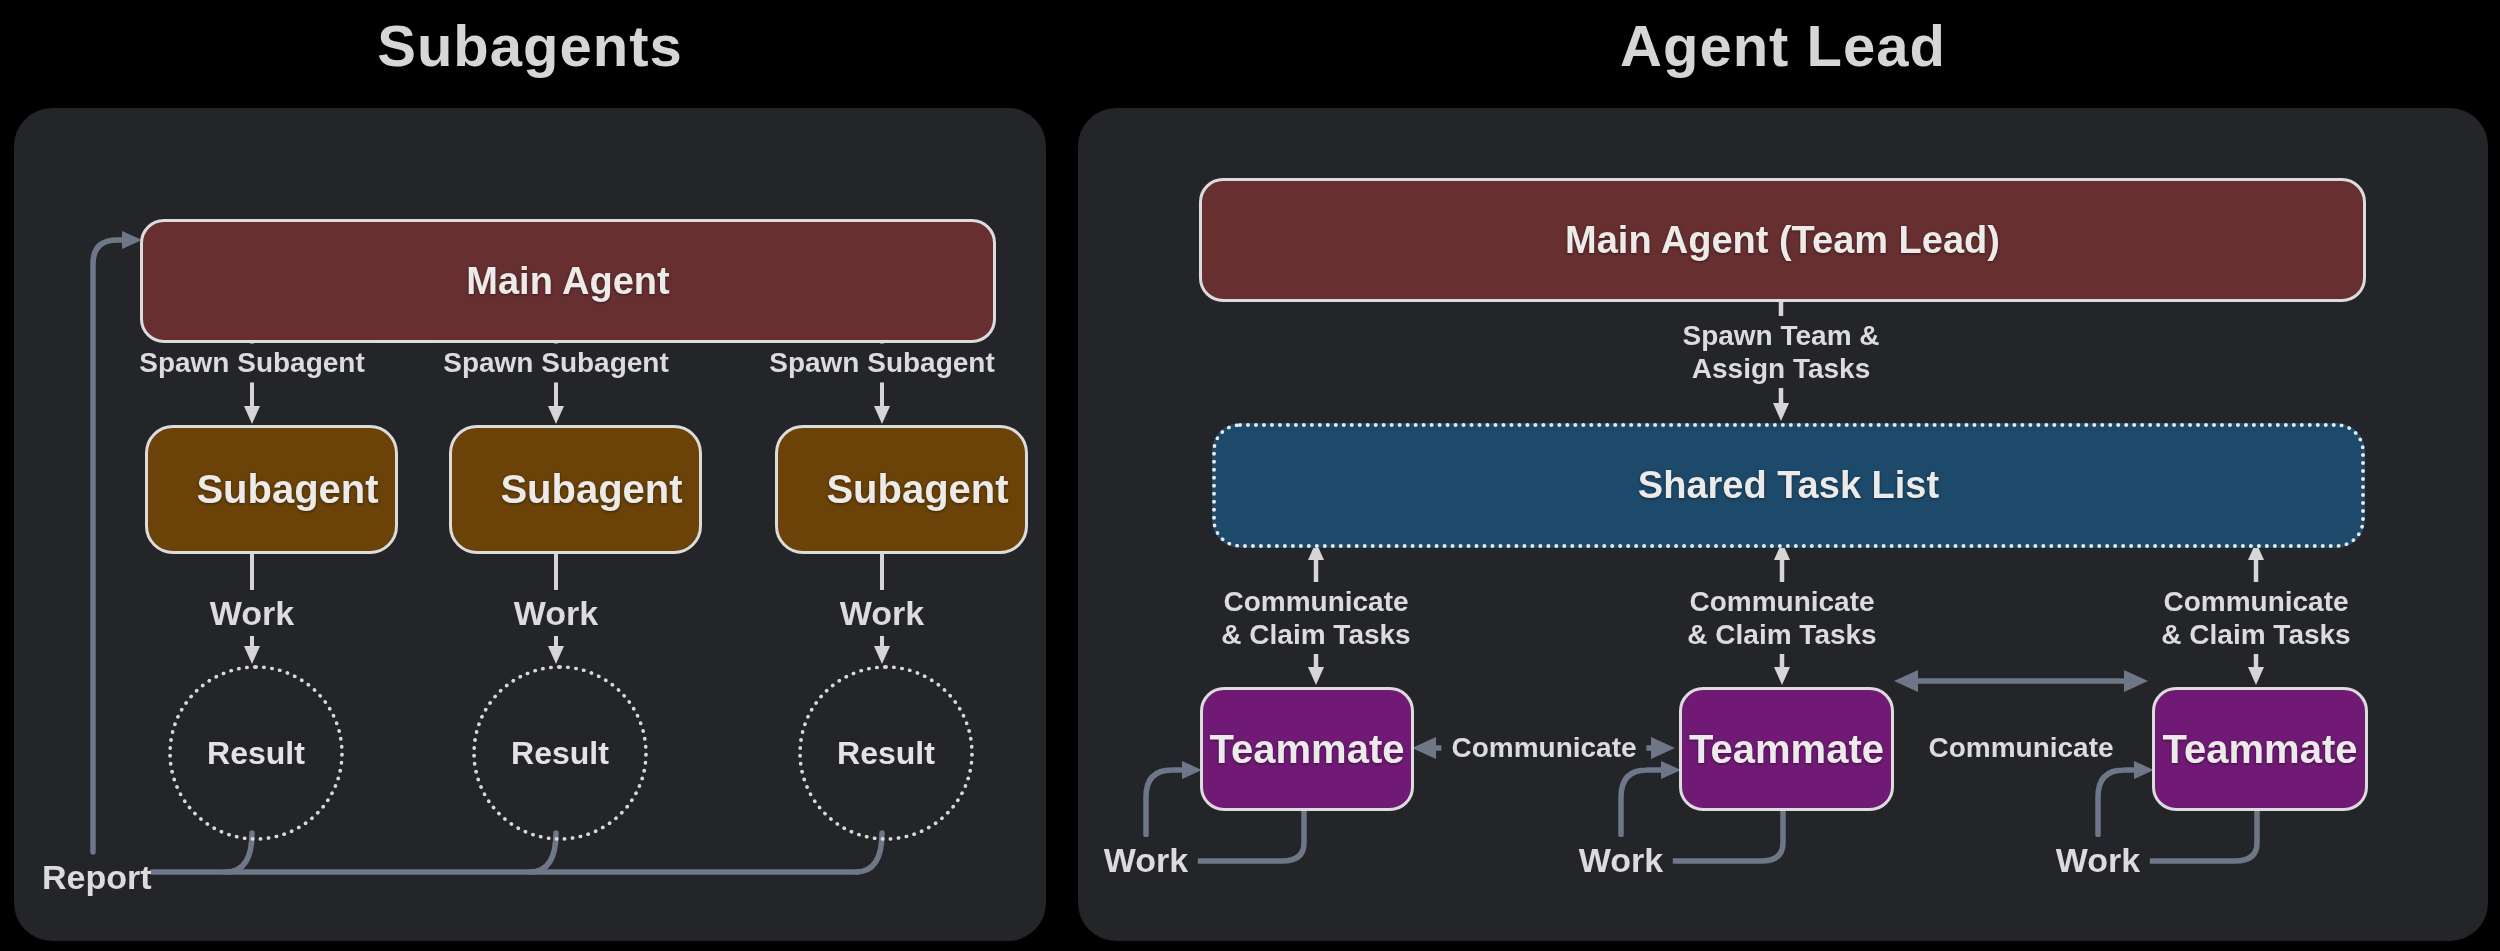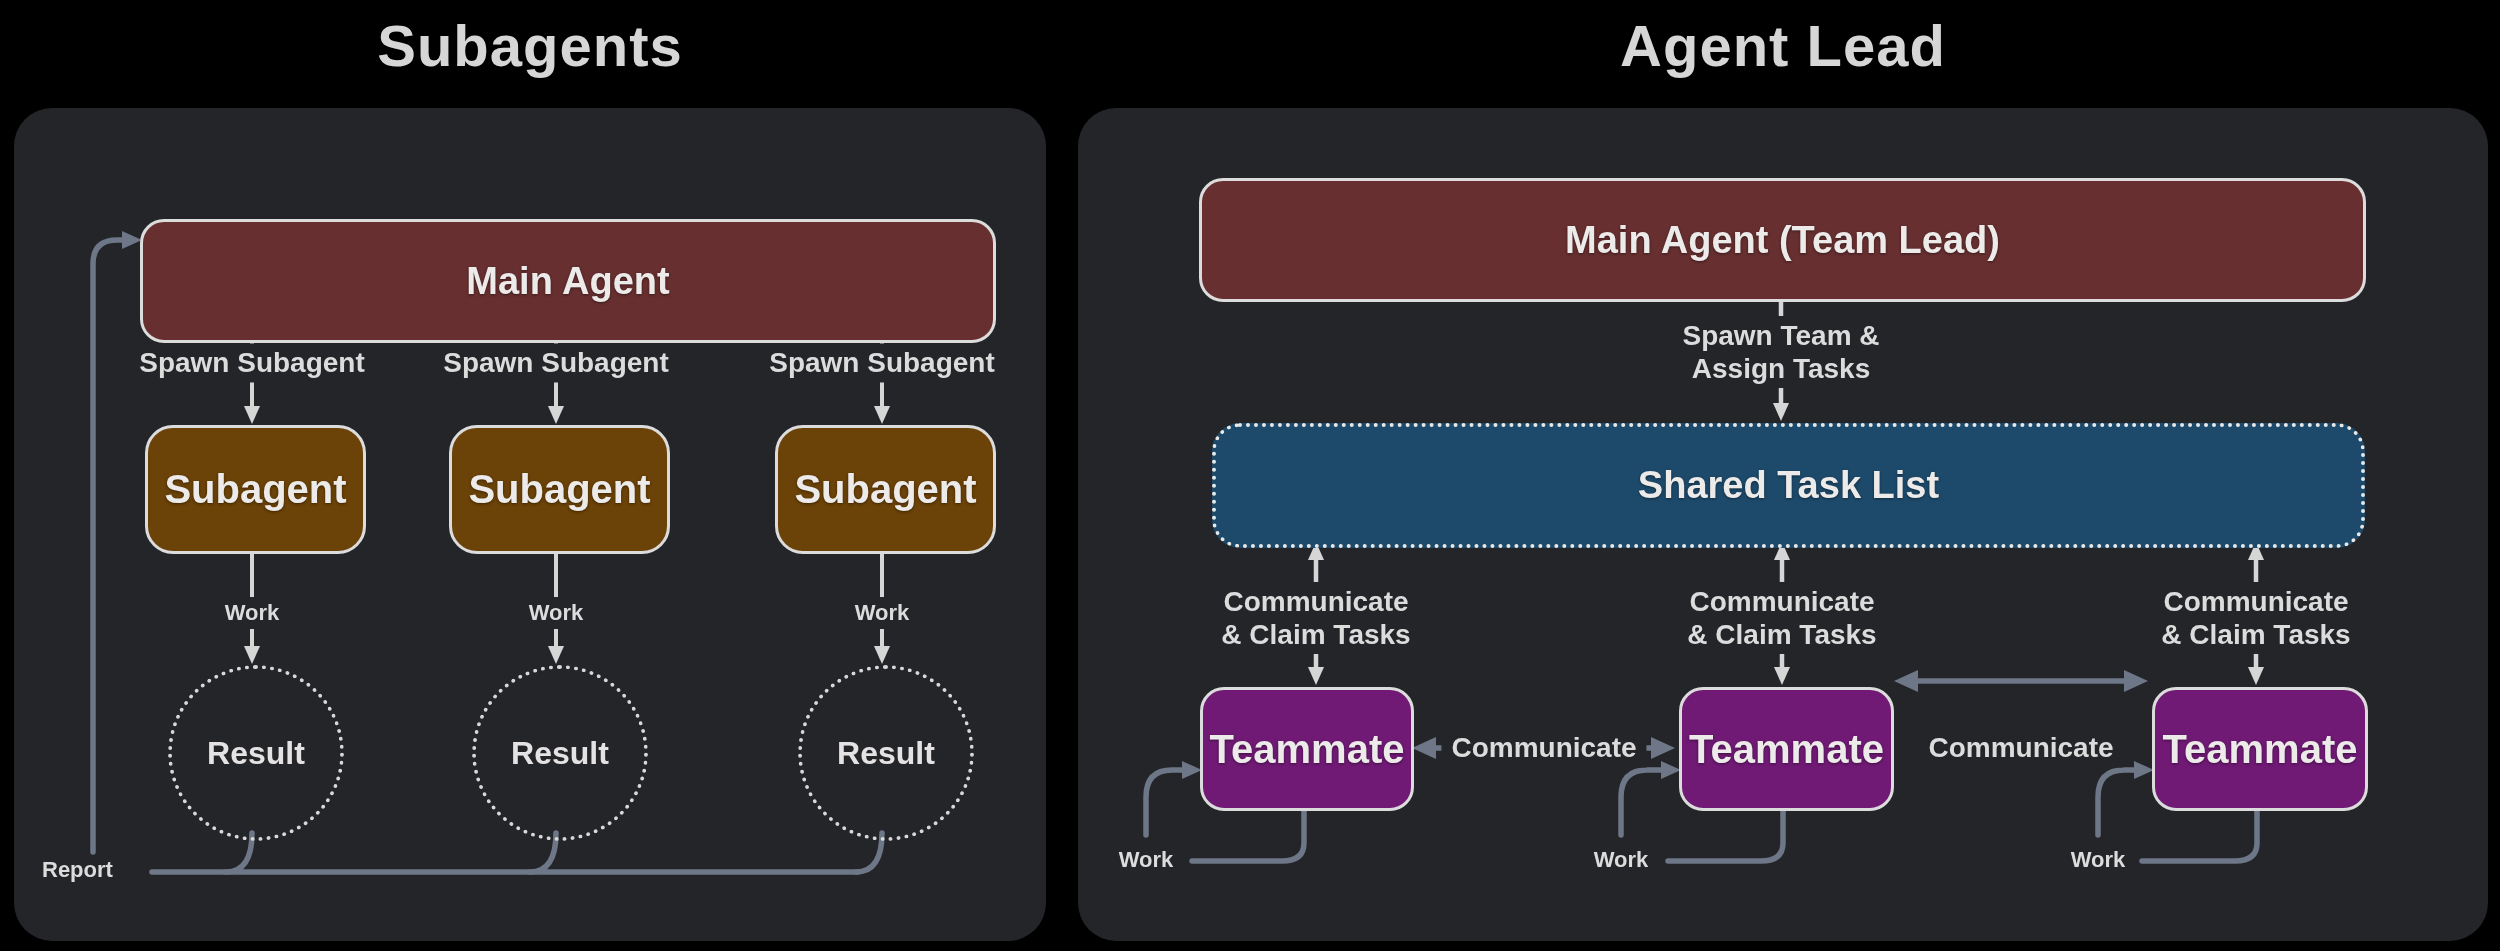--- a/index.html
+++ b/index.html
@@ -7,32 +7,32 @@
        font-family:"Liberation Sans",sans-serif;}
   .stage{position:absolute;inset:0;}
   .title{position:absolute;top:2px;height:86px;display:flex;align-items:center;justify-content:center;
          font-size:58px;font-weight:700;color:#d6d6d6;letter-spacing:1px;}
   .panel{position:absolute;top:108px;height:833px;background:#232529;border-radius:38px;}
   svg.lines{position:absolute;left:0;top:0;}
   .box{position:absolute;border:3px solid #dcdcdc;border-radius:24px;
        display:flex;align-items:center;justify-content:center;
        color:#edeaea;font-weight:600;text-shadow:0 1px 3px rgba(0,0,0,.45);}
   .box.maroon{background:#672f30;}
-  .box.brown{background:#6b4207;border-radius:28px;}
+  .box.brown{background:#6b4207;border-radius:28px;padding-left:32px;}
   .box.blue{background:#1d4a6b;border:4px dotted #e8e8e8;border-radius:28px;}
   .box.purple{background:#701a75;justify-content:center;}
   .box.big{font-size:38px;}
   .box.small{font-size:40px;}
   .circle{position:absolute;width:168px;height:168px;border:4px dotted #d8d8d8;border-radius:50%;
           display:flex;align-items:center;justify-content:center;
           color:#e4e2e2;font-size:32px;font-weight:600;background:transparent;}
   .lbl{position:absolute;transform:translate(-50%,-50%);background:#232529;
        color:#dcdcdc;font-size:28px;font-weight:600;padding:3px 10px;white-space:nowrap;
        text-align:center;line-height:1.18;}
-  .lbl.mid{font-size:22px;}
+  .lbl.mid{font-size:34px;}
   .lbl.plain{transform:none;background:transparent;padding:0;}
 </style>
 </head>
 <body>
 
 <div class="stage">
 
   <div class="panel" style="left:14px;width:1032px;"></div>
   <div class="panel" style="left:1078px;width:1410px;"></div>
 

